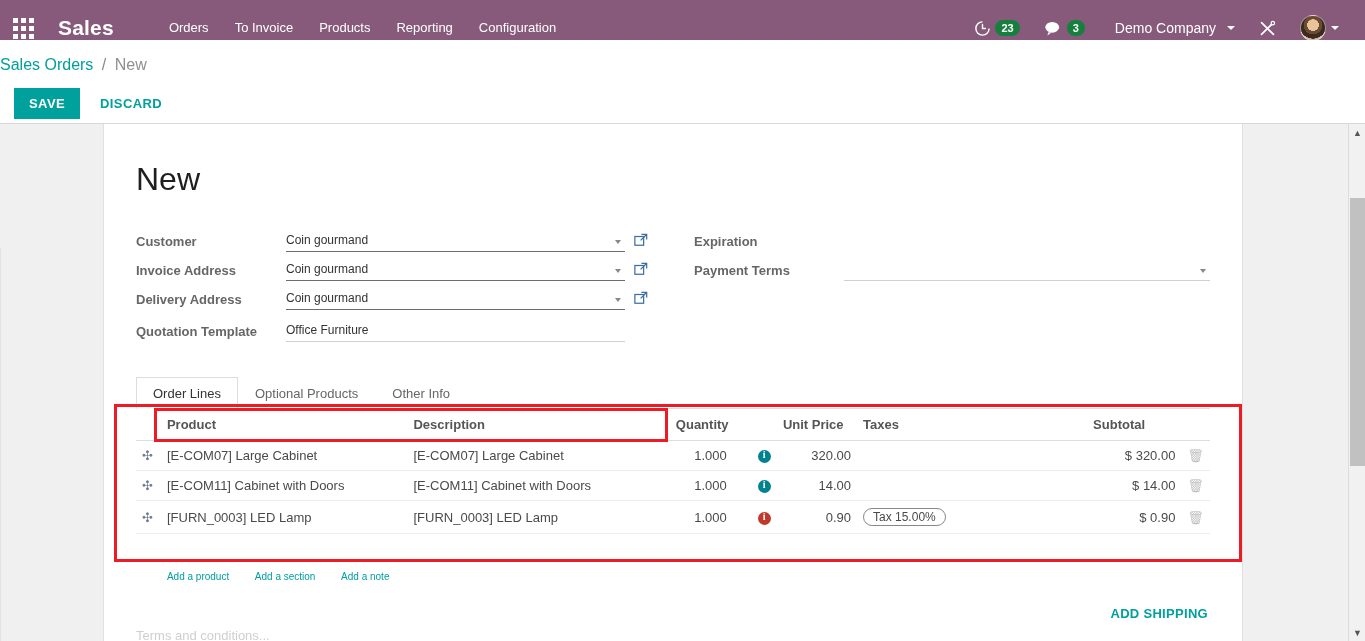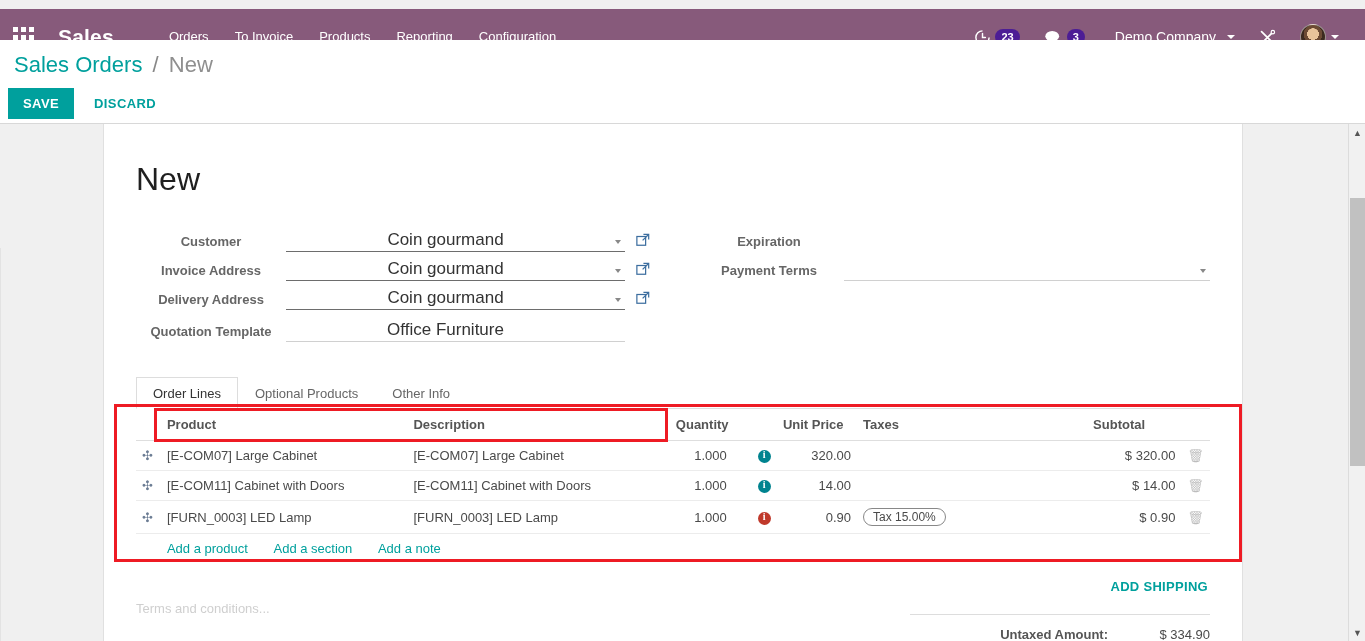--- a/index.html
+++ b/index.html
@@ -11,21 +11,20 @@
     color: #4c4c4c;
   }
 
   
   .navbar {
     position: absolute; top: 0; left: 0;
     width: 1365px; height: 56px;
     background: #875A7B;
     display: flex; align-items: center;
     color: #ffffff;
-    margin-top: 9px;
   }
   .apps-toggle {
     width: 46px; height: 40px;
     display: flex; align-items: center; justify-content: center;
     cursor: pointer;
   }
   .grid-icon {
     display: grid;
     grid-template-columns: repeat(3, 5px);
     grid-template-rows: repeat(3, 5px);
@@ -46,21 +45,21 @@
   }
   .nav-right {
     margin-left: auto; display: flex; align-items: center;
     padding-right: 14px; gap: 0;
   }
   .sys-item {
     position: relative; display: flex; align-items: center;
     padding: 0 12px; height: 40px; cursor: pointer;
   }
   .badge {
-    background: #4c1d95; color: #fff;
+    background: #15803d; color: #fff;
     font-size: 11px; font-weight: bold;
     border-radius: 9px; padding: 1px 6px;
     margin-left: 4px; line-height: 14px;
     display: inline-block; min-width: 18px; text-align: center;
   }
   .company-name { font-size: 14px; color: #fff; padding: 0 6px; cursor: pointer; }
   .caret-down {
     display: inline-block;
     border-left: 4px solid transparent;
     border-right: 4px solid transparent;
@@ -75,27 +74,27 @@
   }
 
   
   .control-panel {
     position: absolute; top: 40px; left: 0;
     width: 1365px; height: 84px;
     background: #ffffff;
     border-bottom: 1px solid #d8d8d8;
   }
   .breadcrumb {
-    position: absolute; left: 14px; top: 13px;
-    font-size: 22px; line-height: 24px;
+    position: absolute; left: 0; top: 13px;
+    font-size: 16px; line-height: 24px;
   }
   .breadcrumb .crumb-link { color: #00A09D; cursor: pointer; }
   .breadcrumb .crumb-sep { color: #888888; margin: 0 4px; }
   .breadcrumb .crumb-current { color: #8f8f8f; }
-  .btn-row { position: absolute; left: 8px; top: 88px; display: flex; align-items: center; }
+  .btn-row { position: absolute; left: 14px; top: 88px; display: flex; align-items: center; }
   .btn-save {
     background: #00A09D; color: #ffffff;
     font-size: 13px; font-weight: bold; letter-spacing: .4px;
     padding: 8px 15px; border: none; cursor: pointer;
     border-radius: 0;
   }
   .btn-discard {
     background: transparent; color: #00A09D;
     font-size: 13px; font-weight: bold; letter-spacing: .4px;
     padding: 8px 14px; border: none; cursor: pointer; margin-left: 6px;
@@ -116,39 +115,39 @@
     border-right: 1px solid #e0e0e0;
     padding: 24px 32px 0 32px;
   }
   .record-title {
     font-size: 32px; font-weight: 400; color: #1f1f1f;
     margin: 12px 0 26px 0; line-height: 38px;
   }
 
   
   .form-cols { display: flex; gap: 0; position: relative; }
-  .form-col { width: 545px; text-align: center; }
+  .form-col { width: 545px; }
   .form-col.right { margin-left: 42px; }
   .field-row {
     display: flex; align-items: flex-end;
     height: 28px; margin-bottom: 1px;
   }
   .field-label {
     width: 150px; flex: none;
     font-size: 13px; font-weight: bold; color: #666666;
     line-height: 20px;
   }
   .field-ctrl {
     position: relative; flex: 1;
     border-bottom: 1px solid #6d6d6d;
     padding-bottom: 2px;
   }
   .field-ctrl.light { border-bottom-color: #d0d0d0; }
   .field-value {
-    font-size: 17px; color: #333333; line-height: 18px;
+    font-size: 12px; color: #333333; line-height: 18px;
     display: block; min-height: 18px; padding-right: 20px;
   }
   .sel-caret {
     position: absolute; right: 4px; bottom: 7px;
     border-left: 3px solid transparent;
     border-right: 3px solid transparent;
     border-top: 4px solid #888888;
     cursor: pointer;
   }
   .ext-link {
@@ -220,22 +219,22 @@
   }
   .tax-pill {
     display: inline-block;
     border: 1px solid #888888; border-radius: 11px;
     padding: 1px 9px; font-size: 12px; color: #4a4a4a;
     background: #ffffff; cursor: pointer;
   }
   .trash-icon { color: #bdbdbd; font-size: 13px; cursor: pointer; }
   .add-row td { padding-top: 9px; padding-bottom: 9px; }
   .add-link {
-    color: #00A09D; font-size: 13px; cursor: pointer;
-    margin-right: 22px; display: inline-block;
+    color: #00A09D; font-size: 10px; cursor: pointer;
+    margin-right: 22px; display: inline-block; margin-top: 30px;
   }
 
   
   .annot-box-lines {
     position: absolute;
     left: -22px; top: -5px;
     width: 1128px; height: 158px;
     border: 3px solid #ee1b24;
     pointer-events: none;
     z-index: 6;

